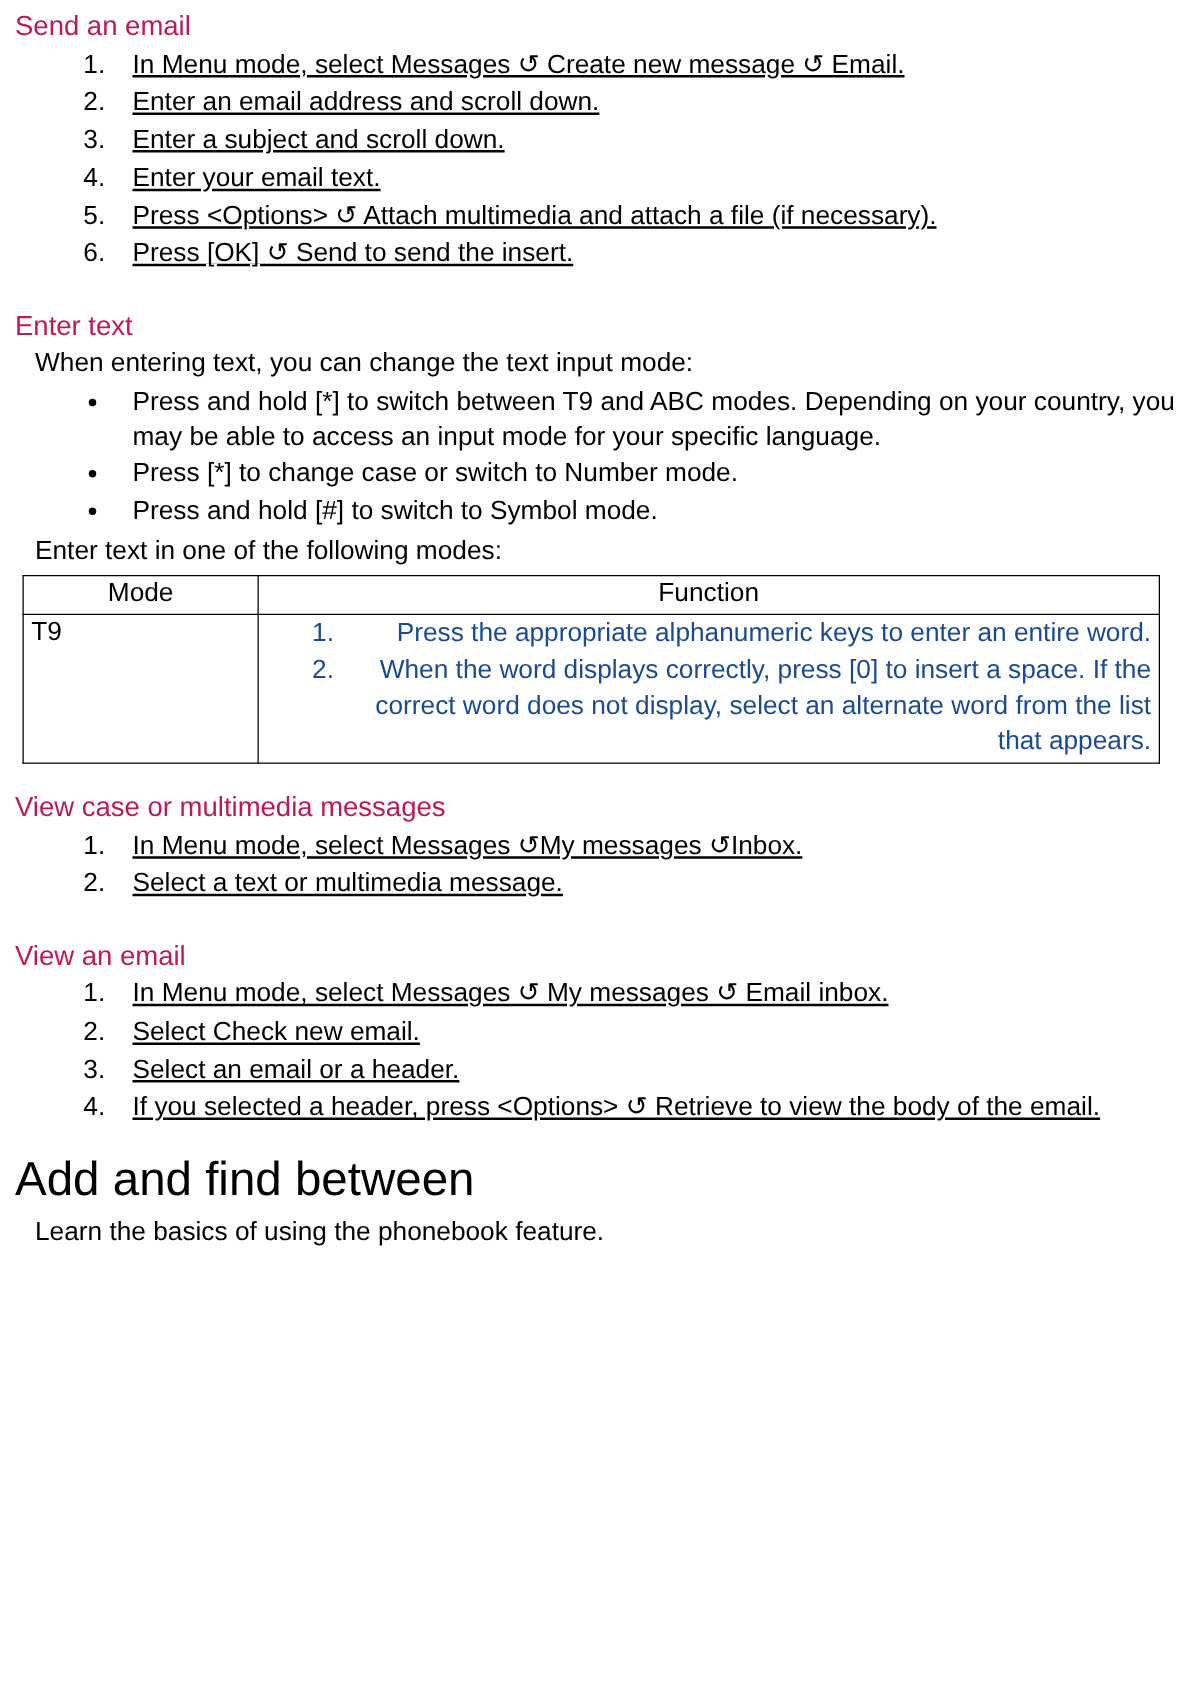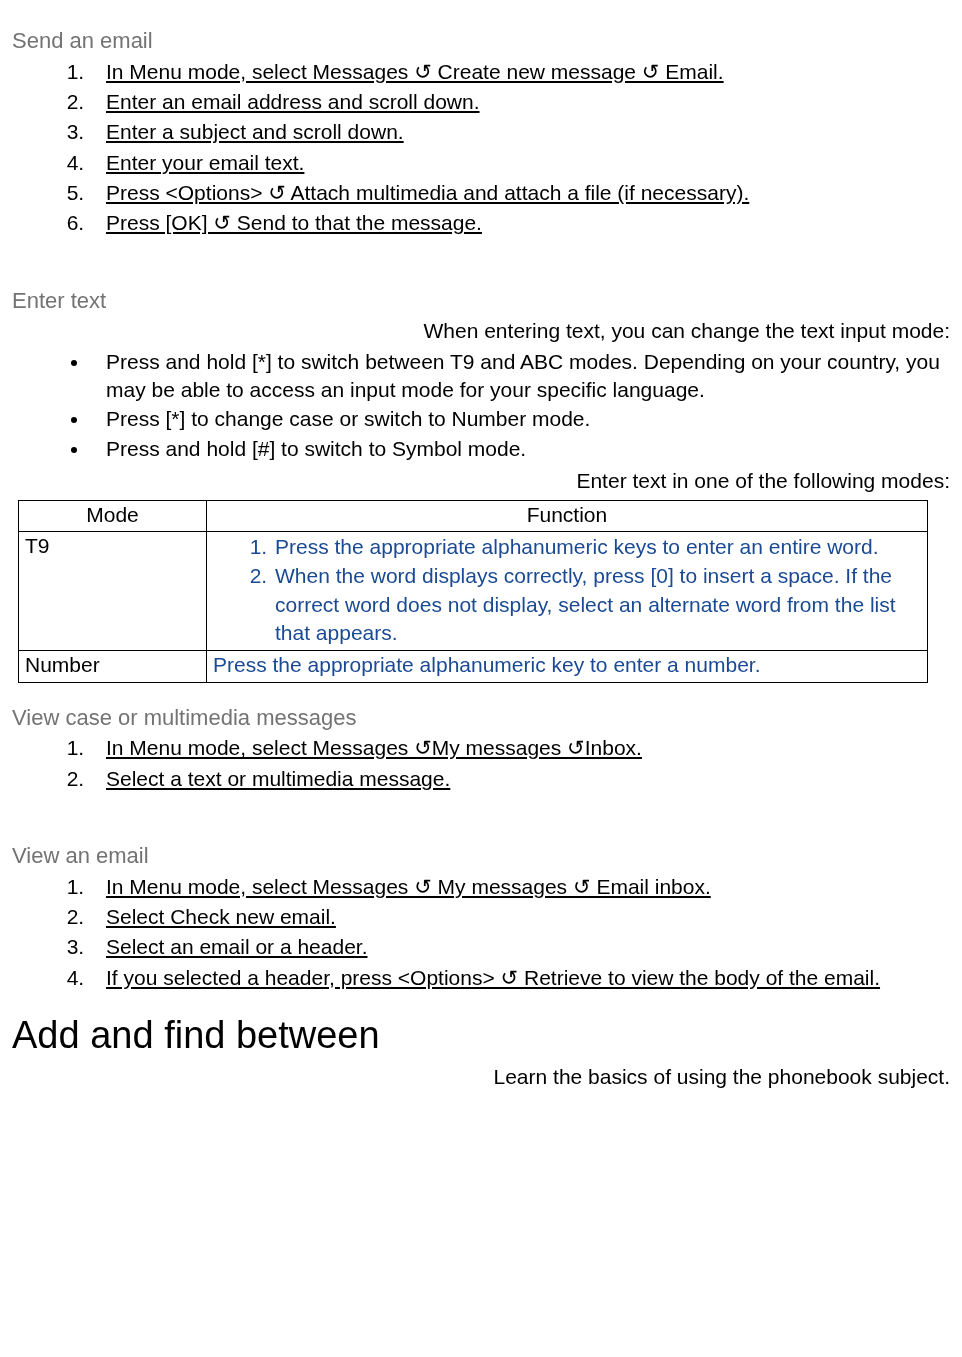--- a/index.html
+++ b/index.html
@@ -5,45 +5,44 @@
   body {
     margin: 0;
     padding: 6px 12px 30px 12px;
     font-family: Arial, Helvetica, sans-serif;
     font-size: 21px;
     line-height: 1.35;
     color: #000;
     width: 938px;
   }
   .sec-title {
-    color: #737373;
+    color: #be185d;
     font-size: 22px;
-    margin: 20px 0 2px 0;
+    margin: 0 0 2px 0;
   }
   ol.numlist {
     margin: 0 0 10px 0;
     padding-left: 78px;
   }
   ol.numlist li {
     padding-left: 16px;
     margin: 2px 0;
     text-decoration: underline;
   }
   ul.bullets {
     list-style: disc;
     margin: 0 0 4px 0;
     padding-left: 78px;
   }
   ul.bullets li {
     padding-left: 16px;
     margin: 1px 0;
   }
   .para {
-    margin: 2px 0;
-    text-align: right;
+    margin: 2px 16px;
   }
   table.modes {
     border-collapse: collapse;
     width: 97%;
     margin: 4px 0 20px 6px;
     font-size: 21px;
   }
   table.modes th, table.modes td {
     border: 1px solid #000;
     vertical-align: top;
@@ -56,20 +55,21 @@
   table.modes th.mode-h {
     width: 175px;
   }
   table.modes td.mode-cell {
   }
   .blue-text { color: #1a4a93; }
   ol.inner {
     margin: 0;
     padding-left: 60px;
     color: #1a4a93;
+    text-align: right;
   }
   ol.inner li {
     padding-left: 2px;
     margin: 1px 0;
   }
   .h1 {
     font-size: 38px;
     margin: 18px 0 2px 0;
     font-weight: normal;
   }
@@ -78,21 +78,21 @@
 </head>
 <body>
 
 <div class="sec-title">Send an email</div>
 <ol class="numlist">
   <li>In Menu mode, select Messages ↺ Create new message ↺ Email.</li>
   <li>Enter an email address and scroll down.</li>
   <li>Enter a subject and scroll down.</li>
   <li>Enter your email text.</li>
   <li>Press &lt;Options&gt; ↺ Attach multimedia and attach a file (if necessary).</li>
-  <li>Press [OK] ↺ Send to that the message.</li>
+  <li>Press [OK] ↺ Send to send the insert.</li>
 </ol>
 
 <div class="spacer"></div>
 
 <div class="sec-title">Enter text</div>
 <div class="para">When entering text, you can change the text input mode:</div>
 <ul class="bullets">
   <li>Press and hold [*] to switch between T9 and ABC modes. Depending on your country, you may be able to access an input mode for your specific language.</li>
   <li>Press [*] to change case or switch to Number mode.</li>
   <li>Press and hold [#] to switch to Symbol mode.</li>
@@ -107,37 +107,33 @@
   </tr>
   <tr>
     <td class="mode-cell">T9</td>
     <td>
       <ol class="inner">
         <li>Press the appropriate alphanumeric keys to enter an entire word.</li>
         <li>When the word displays correctly, press [0] to insert a space. If the correct word does not display, select an alternate word from the list that appears.</li>
       </ol>
     </td>
   </tr>
-  <tr>
-    <td class="mode-cell">Number</td>
-    <td class="blue-text">Press the appropriate alphanumeric key to enter a number.</td>
-  </tr>
 </tbody>
   </table>
 
 <div class="sec-title">View case or multimedia messages</div>
 <ol class="numlist">
   <li>In Menu mode, select Messages ↺My messages ↺Inbox.</li>
   <li>Select a text or multimedia message.</li>
 </ol>
 
 <div class="spacer"></div>
 
 <div class="sec-title">View an email</div>
 <ol class="numlist">
   <li>In Menu mode, select Messages ↺ My messages ↺ Email inbox.</li>
   <li>Select Check new email.</li>
   <li>Select an email or a header.</li>
   <li>If you selected a header, press &lt;Options&gt; ↺ Retrieve to view the body of the email.</li>
 </ol>
 
 <div class="h1">Add and find between</div>
-<div class="para">Learn the basics of using the phonebook subject.</div>
+<div class="para">Learn the basics of using the phonebook feature.</div>
 
 </body></html>

